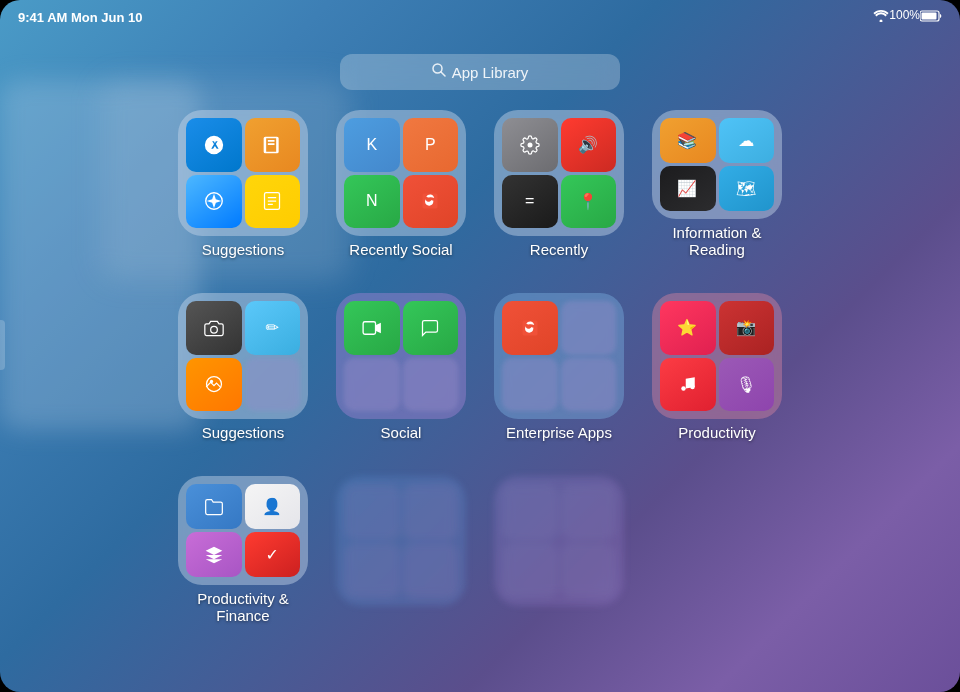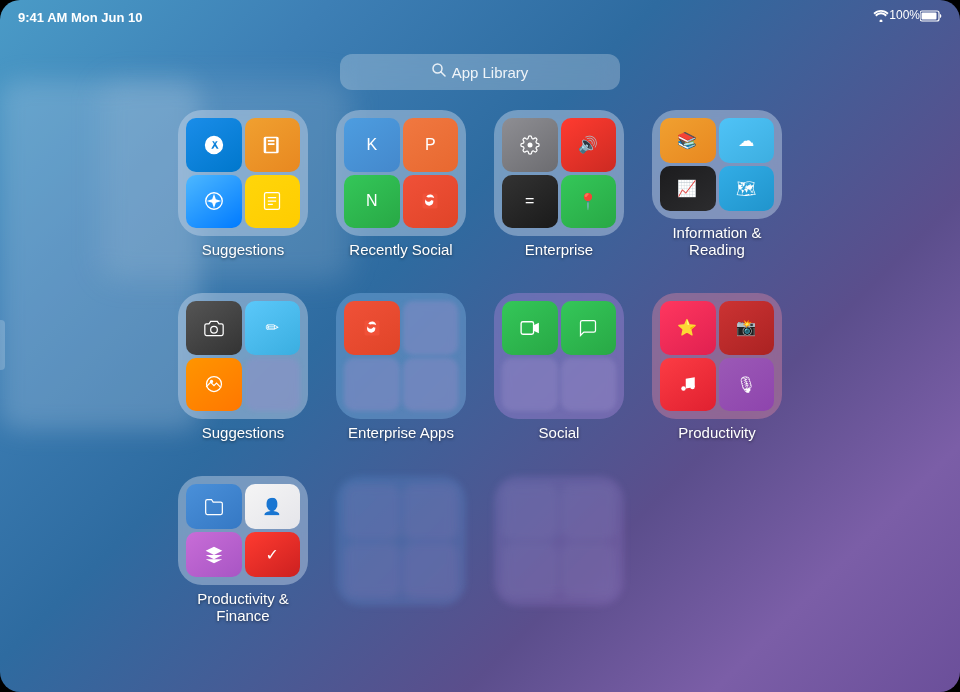--- a/index.html
+++ b/index.html
@@ -338,21 +338,21 @@
           <div class="app-icon-sm ic-soundrecognition">
             <span style="color:white;font-size:16px;">🔊</span>
           </div>
           <div class="app-icon-sm ic-calculator">
             <span style="color:white;font-size:16px;">=</span>
           </div>
           <div class="app-icon-sm ic-findmy">
             <span style="color:white;font-size:16px;">📍</span>
           </div>
         </div>
-        <div class="app-folder-label">Enterprise</div>
+        <div class="app-folder-label">Recently</div>
       </div>
       <div class="app-group">
         <div class="app-folder folder-bg-light">
           <div class="app-icon-sm ic-ibooks2">
             <span style="color:white;font-size:16px;">📚</span>
           </div>
           <div class="app-icon-sm ic-weather">
             <span style="color:white;font-size:16px;">☁</span>
           </div>
           <div class="app-icon-sm ic-stocks">
@@ -380,52 +380,52 @@
               <circle cx="12" cy="12" r="9" stroke="white" stroke-width="1.5"></circle>
               <circle cx="9" cy="9" r="2" fill="white"></circle>
               <path d="M3 15l5-5 4 4 3-3 5 5" stroke="white" stroke-width="1.5" stroke-linecap="round"></path>
             </svg>
           </div>
           <div class="app-icon-sm" style="background:rgba(150,140,200,0.4);filter:blur(2px);"></div>
         </div>
         <div class="app-folder-label">Suggestions</div>
       </div>
       <div class="app-group">
+        <div class="app-folder folder-bg-purple">
+          <div class="app-icon-sm ic-facetime">
+            <svg width="22" height="16" viewBox="0 0 24 18" fill="white">
+              <rect x="2" y="2" width="14" height="14" rx="2" fill="none" stroke="white" stroke-width="1.5"></rect>
+              <path d="M16 6l6-3v12l-6-3V6z"></path>
+            </svg>
+          </div>
+          <div class="app-icon-sm ic-messages">
+            <svg width="20" height="20" viewBox="0 0 24 24" fill="white">
+              <path d="M21 15a2 2 0 0 1-2 2H7l-4 4V5a2 2 0 0 1 2-2h14a2 2 0 0 1 2 2v10z" fill="none" stroke="white" stroke-width="1.5"></path>
+            </svg>
+          </div>
+          <div class="app-icon-sm" style="background:rgba(150,140,200,0.4);filter:blur(2px);"></div>
+          <div class="app-icon-sm" style="background:rgba(150,140,200,0.4);filter:blur(2px);"></div>
+        </div>
+        <div class="app-folder-label">Social</div>
+      </div>
+      <div class="app-group">
         <div class="app-folder folder-bg-bluegreen">
           <div class="app-icon-sm ic-swift">
             <svg width="20" height="20" viewBox="0 0 24 24">
               <path d="M19 3H5C3.9 3 3 3.9 3 5v14c0 1.1.9 2 2 2h14c1.1 0 2-.9 2-2V5c0-1.1-.9-2-2-2z" fill="#f05138"></path>
               <path d="M17 8.3c-.3-1.7-1.4-3.2-3.1-3.8-2.4-.9-5.1.2-6.3 2.5 1.3.8 2.8 1 4.2.6C13.4 7.1 15.4 7.7 17 8.3zm-1.3 2.7c-.4.4-1.2.5-1.7.1-.1-.1-.3-.2-.4-.3-.7 1.5-2.3 2.4-3.9 2.1-1.5-.3-2.6-1.5-2.8-3C6.3 11.4 6 12 6 12.7c0 2.8 2.2 5 5 5s5-2.2 5-5c0-.6-.1-1.2-.3-1.7z" fill="white"></path>
             </svg>
           </div>
           <div class="app-icon-sm" style="background:rgba(150,140,200,0.4);filter:blur(2px);"></div>
           <div class="app-icon-sm" style="background:rgba(150,140,200,0.4);filter:blur(2px);"></div>
           <div class="app-icon-sm" style="background:rgba(150,140,200,0.4);filter:blur(2px);"></div>
         </div>
         <div class="app-folder-label">Enterprise Apps</div>
       </div>
       <div class="app-group">
-        <div class="app-folder folder-bg-purple">
-          <div class="app-icon-sm ic-facetime">
-            <svg width="22" height="16" viewBox="0 0 24 18" fill="white">
-              <rect x="2" y="2" width="14" height="14" rx="2" fill="none" stroke="white" stroke-width="1.5"></rect>
-              <path d="M16 6l6-3v12l-6-3V6z"></path>
-            </svg>
-          </div>
-          <div class="app-icon-sm ic-messages">
-            <svg width="20" height="20" viewBox="0 0 24 24" fill="white">
-              <path d="M21 15a2 2 0 0 1-2 2H7l-4 4V5a2 2 0 0 1 2-2h14a2 2 0 0 1 2 2v10z" fill="none" stroke="white" stroke-width="1.5"></path>
-            </svg>
-          </div>
-          <div class="app-icon-sm" style="background:rgba(150,140,200,0.4);filter:blur(2px);"></div>
-          <div class="app-icon-sm" style="background:rgba(150,140,200,0.4);filter:blur(2px);"></div>
-        </div>
-        <div class="app-folder-label">Social</div>
-      </div>
-      <div class="app-group">
         <div class="app-folder folder-bg-pink">
           <div class="app-icon-sm ic-topcharts">
             <span style="color:white;font-size:16px;">⭐</span>
           </div>
           <div class="app-icon-sm ic-photobooth">
             <span style="color:white;font-size:16px;">📸</span>
           </div>
           <div class="app-icon-sm ic-music">
             <svg width="18" height="20" viewBox="0 0 24 24" fill="white">
               <path d="M9 18V5l12-2v13"></path>

